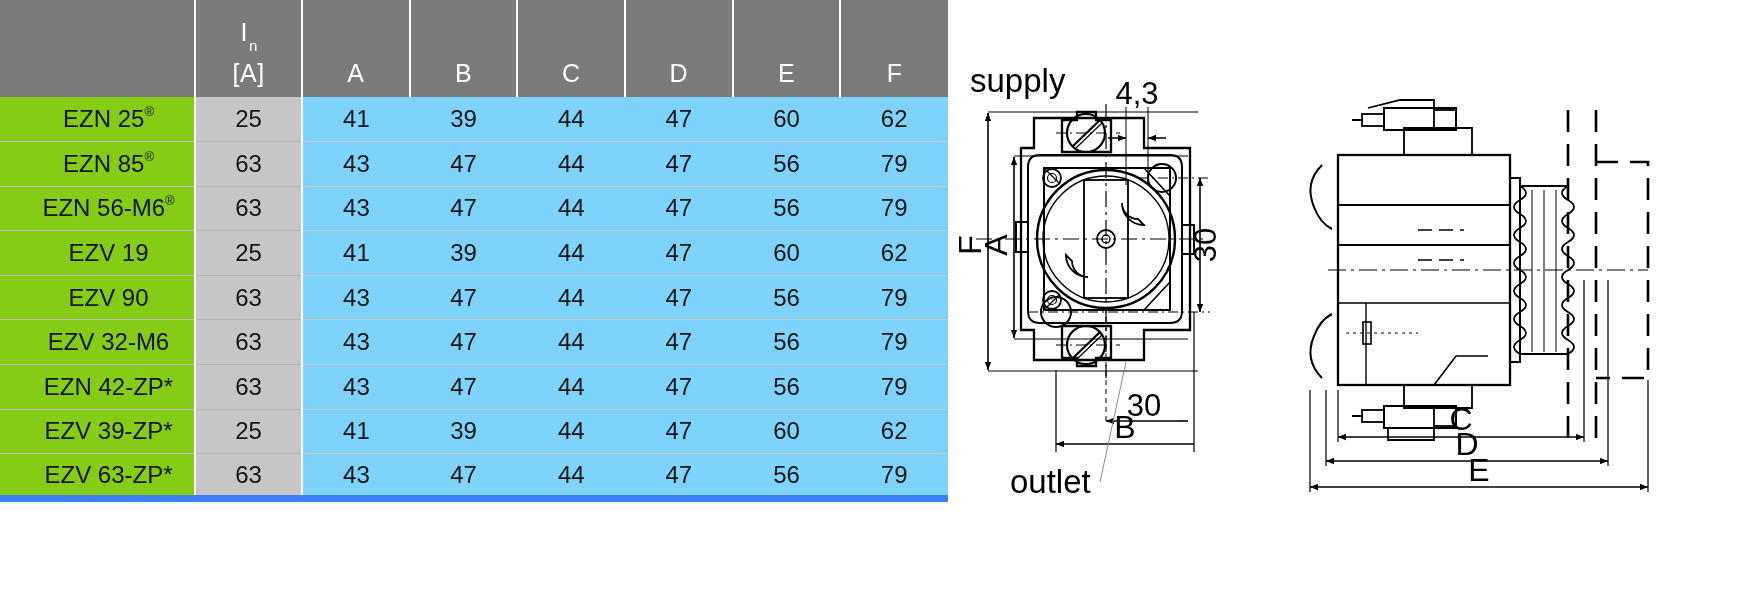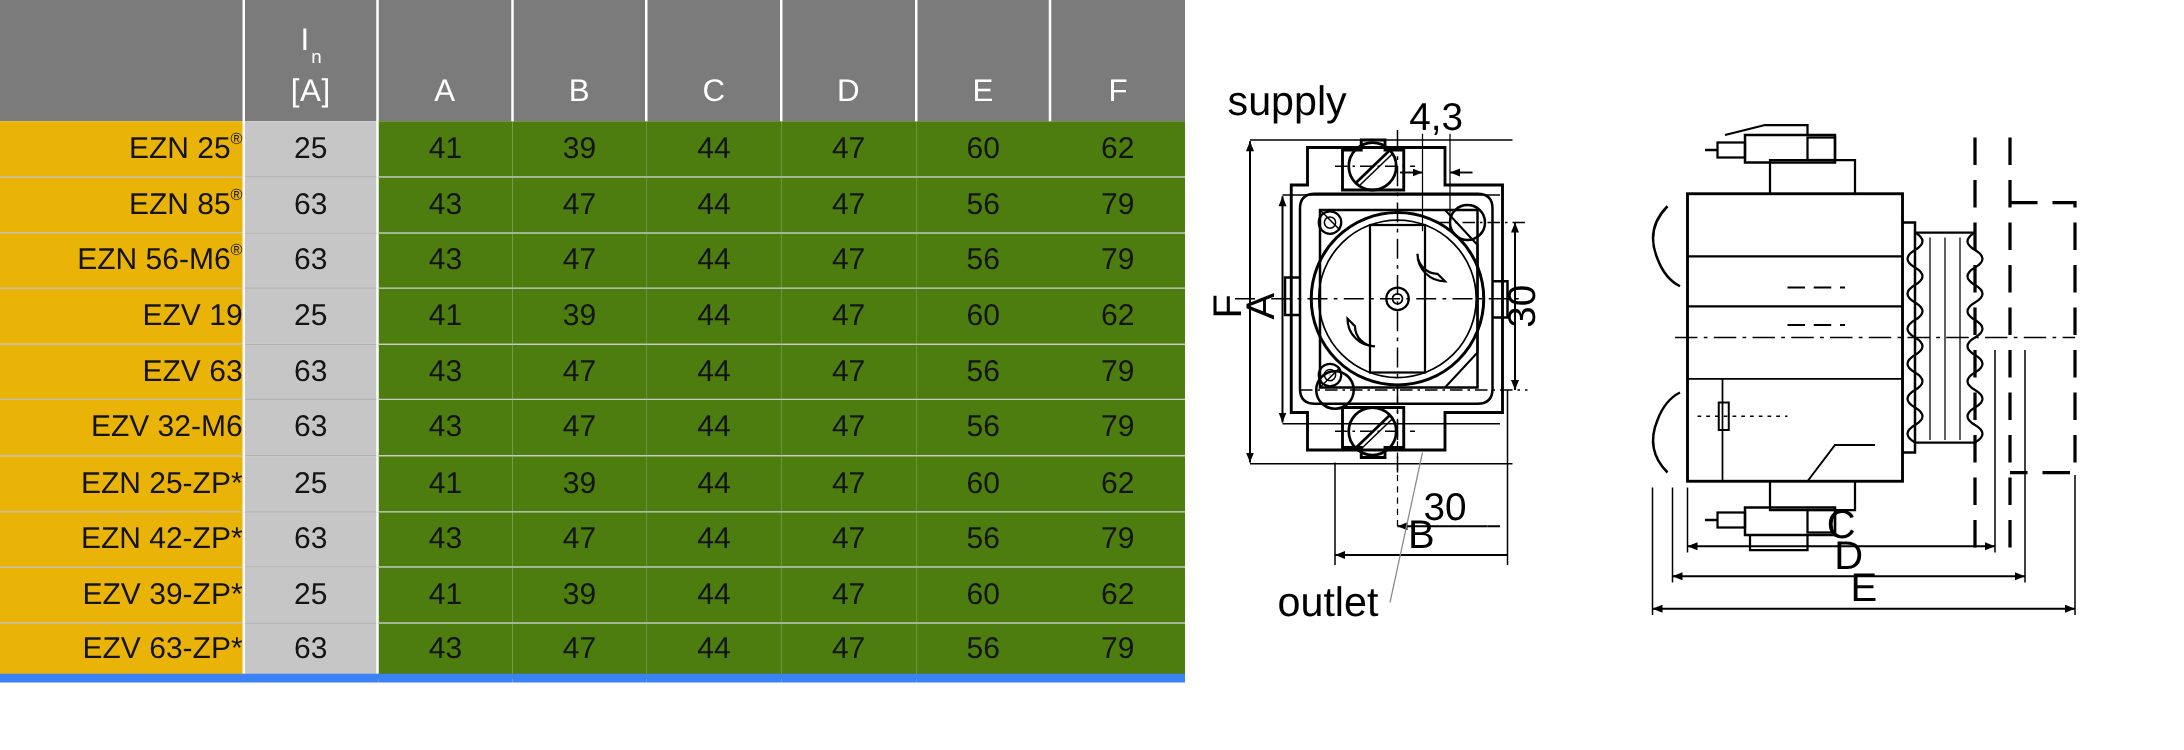--- a/index.html
+++ b/index.html
@@ -67,43 +67,43 @@
   tbody tr { height: 44.6px; }
   tbody td {
     font-size: 24px;
     color: #141414;
     text-align: center;
     vertical-align: middle;
     border-bottom: 1px solid #b9b9b9;
     padding: 0;
   }
   tbody td.name {
-    text-align: right;
+    text-align: center;
     padding-left: 23px;
-    background: #eab308;
+    background: #84cc16;
     border-bottom: 1px solid #bdbdbd;
   }
   tbody td.inval {
     background: #c6c6c6;
     border-bottom: 1px solid #b3b3b3;
     border-left: 2px solid #ffffff;
     border-right: 2px solid #ffffff;
   }
   tbody td.dim {
-    background: #4d7c0f;
+    background: #7dd3fc;
     border-bottom: 1px solid #c9c9c9;
   }
   tbody tr:last-child td { border-bottom: 7px solid #3b82f6; }
   .reg { font-size: 13px; vertical-align: super; position: relative; top: -2px; }
 
   
   #drawing {
     position: absolute;
     left: 948px; top: 0;
-    width: 799px; height: 600px; padding-left: 12px;
+    width: 799px; height: 600px;
   }
   #drawing svg { display: block; }
   .lbl {
     font-family: "Liberation Sans", sans-serif;
     fill: #000;
   }
 </style>
 </head>
 <body>
 
@@ -171,48 +171,38 @@
             <td class="name"><span>EZV 19</span></td>
             <td class="inval">25</td>
             <td class="dim">41</td>
             <td class="dim">39</td>
             <td class="dim">44</td>
             <td class="dim">47</td>
             <td class="dim">60</td>
             <td class="dim">62</td>
           </tr>
           <tr>
-            <td class="name"><span>EZV 63</span></td>
+            <td class="name"><span>EZV 90</span></td>
             <td class="inval">63</td>
             <td class="dim">43</td>
             <td class="dim">47</td>
             <td class="dim">44</td>
             <td class="dim">47</td>
             <td class="dim">56</td>
             <td class="dim">79</td>
           </tr>
           <tr>
             <td class="name"><span>EZV 32-M6</span></td>
             <td class="inval">63</td>
             <td class="dim">43</td>
             <td class="dim">47</td>
             <td class="dim">44</td>
             <td class="dim">47</td>
             <td class="dim">56</td>
             <td class="dim">79</td>
-          </tr>
-          <tr>
-            <td class="name"><span>EZN 25-ZP*</span></td>
-            <td class="inval">25</td>
-            <td class="dim">41</td>
-            <td class="dim">39</td>
-            <td class="dim">44</td>
-            <td class="dim">47</td>
-            <td class="dim">60</td>
-            <td class="dim">62</td>
           </tr>
           <tr>
             <td class="name"><span>EZN 42-ZP*</span></td>
             <td class="inval">63</td>
             <td class="dim">43</td>
             <td class="dim">47</td>
             <td class="dim">44</td>
             <td class="dim">47</td>
             <td class="dim">56</td>
             <td class="dim">79</td>

